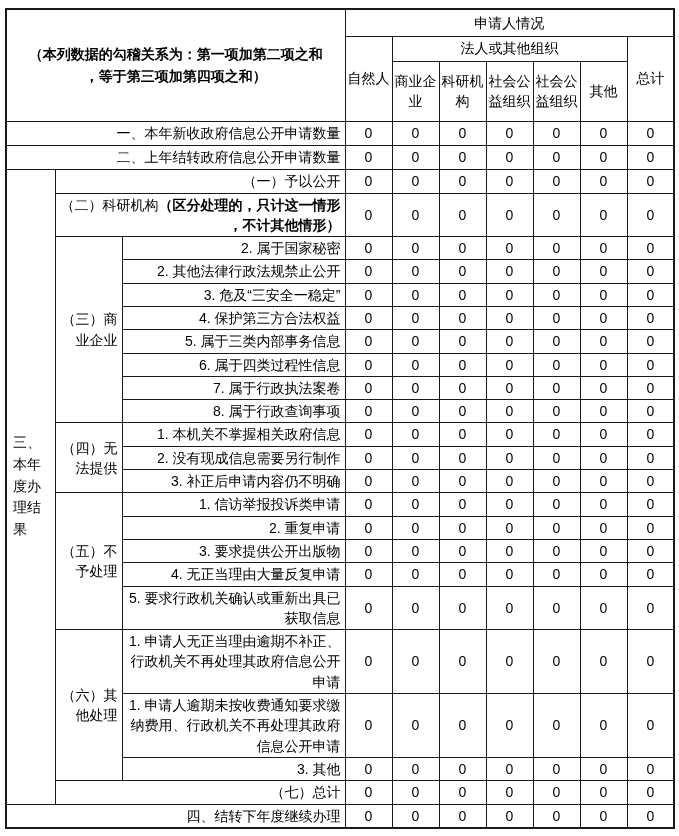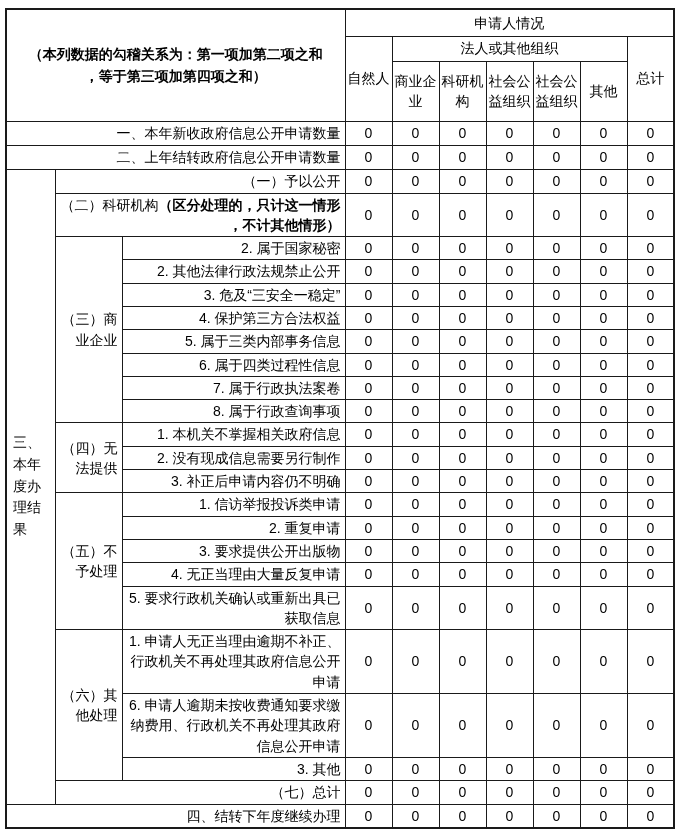--- a/index.html
+++ b/index.html
@@ -286,21 +286,21 @@
     <td class="lbl">1. 申请人无正当理由逾期不补正、行政机关不再处理其政府信息公开申请</td>
     <td class="val">0</td>
           <td class="val">0</td>
           <td class="val">0</td>
           <td class="val">0</td>
           <td class="val">0</td>
           <td class="val">0</td>
           <td class="val">0</td>
   </tr>
   <tr style="height:62px">
-    <td class="lbl">6. 申请人逾期未按收费通知要求缴纳费用、行政机关不再处理其政府信息公开申请</td>
+    <td class="lbl">1. 申请人逾期未按收费通知要求缴纳费用、行政机关不再处理其政府信息公开申请</td>
     <td class="val">0</td>
           <td class="val">0</td>
           <td class="val">0</td>
           <td class="val">0</td>
           <td class="val">0</td>
           <td class="val">0</td>
           <td class="val">0</td>
   </tr>
   <tr style="height:23px">
     <td class="lbl">3. 其他</td>

